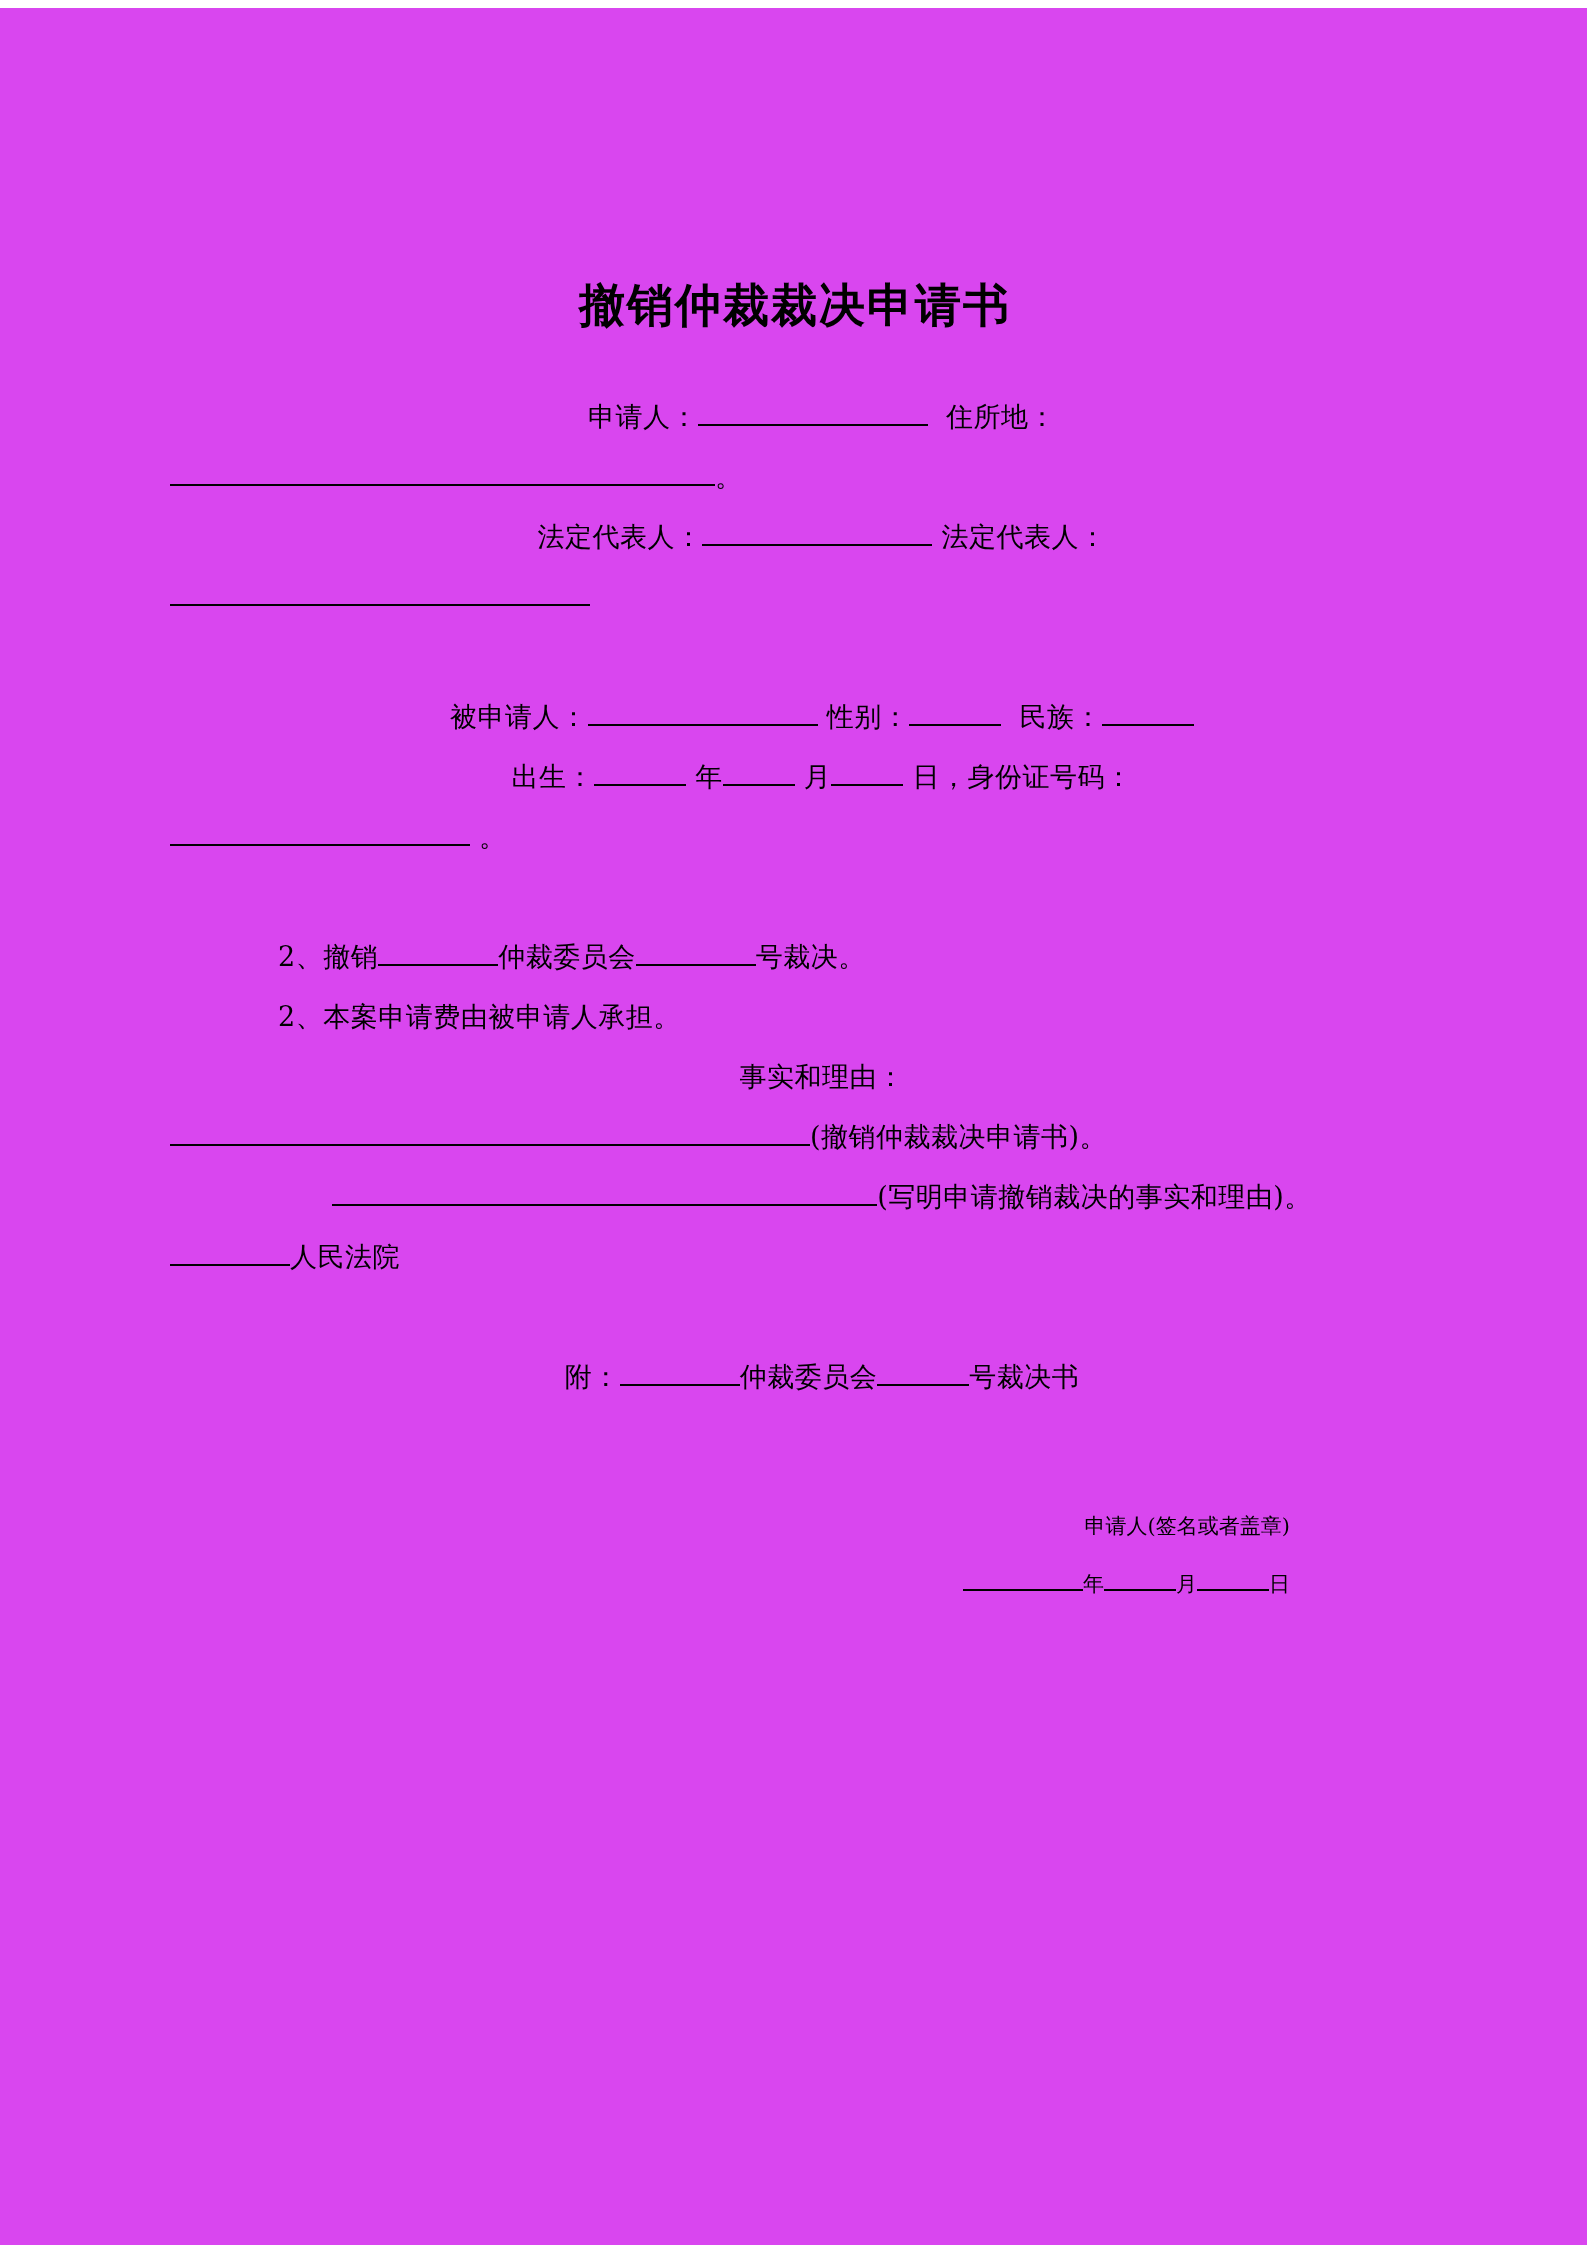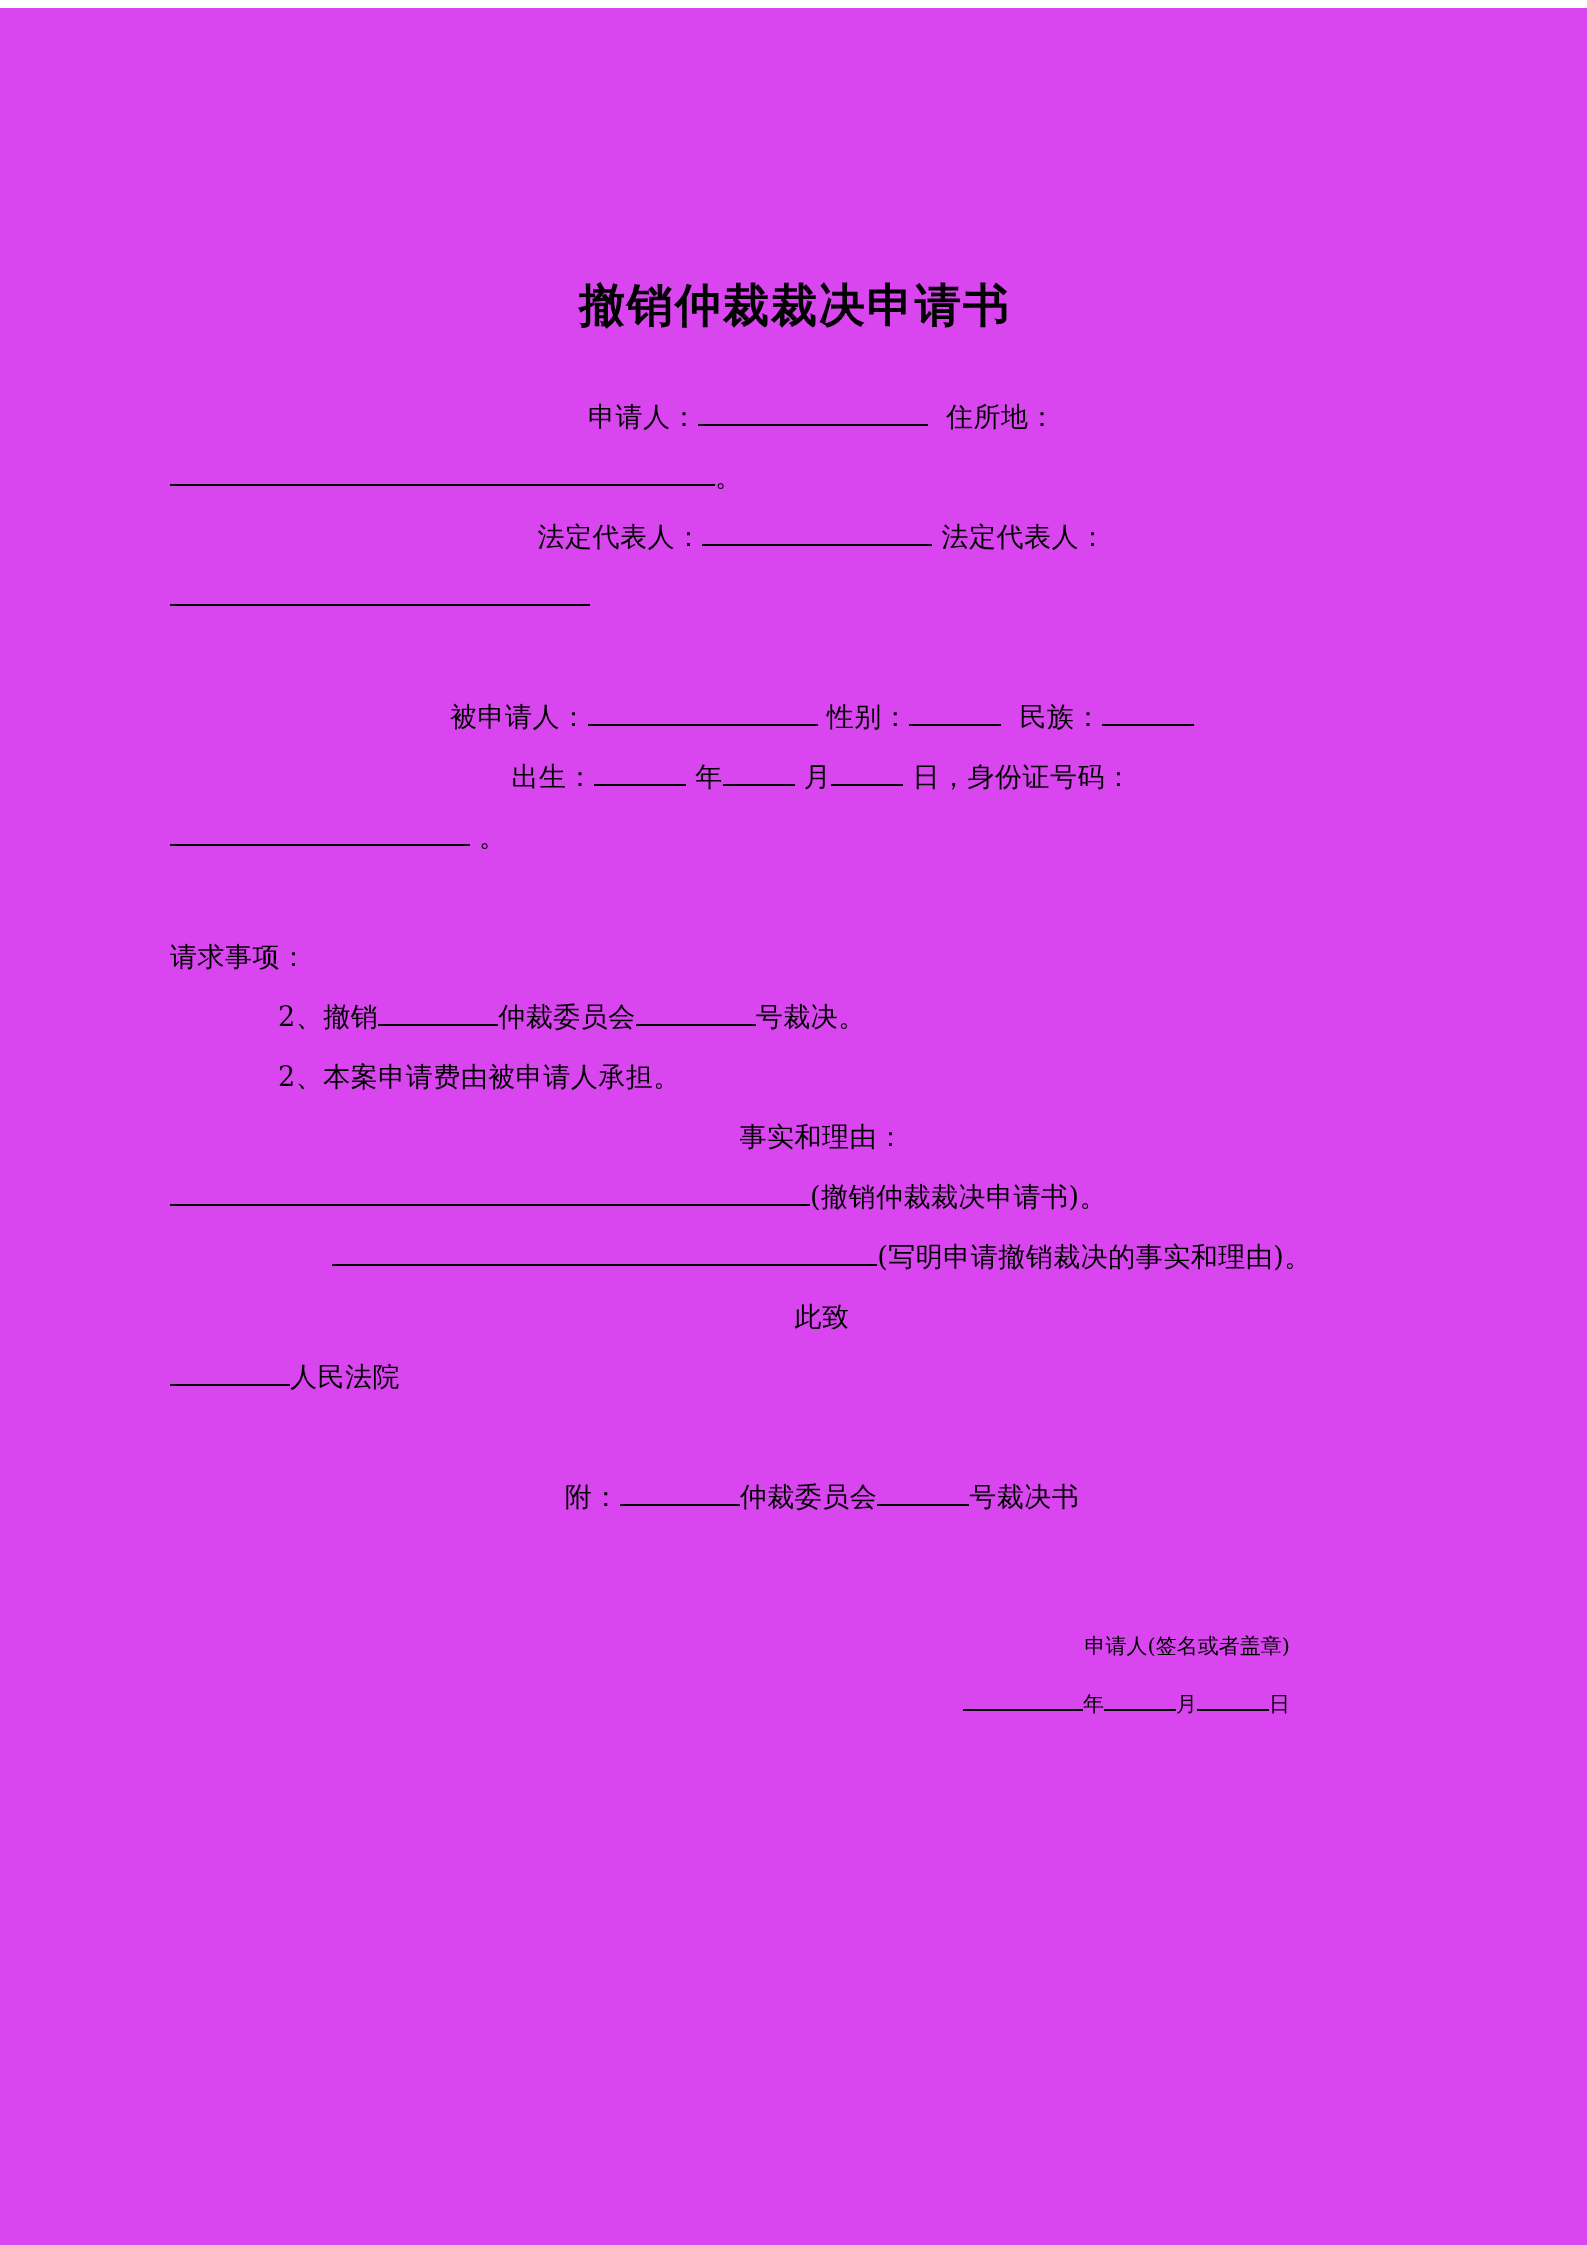--- a/index.html
+++ b/index.html
@@ -115,40 +115,38 @@
 
       <div class="line indent-1"><span>出生：</span><span class="blank-rule w-s"></span> <span>年</span><span class="blank-rule w-xs"></span> <span>月</span><span class="blank-rule w-xs"></span> <span>日，</span><span>身份证号码：</span></div>
 
       <div class="line"><span class="blank-rule w-xxl"></span> <span>。</span></div>
     </div>
 
     <div class="spacer-block"></div>
 
     <div class="requests-block">
 
-      <div class="line">请求事项：</div>
 
       <div class="line indent-2"><span>2、撤销</span><span class="blank-rule w-m"></span><span>仲裁委员会</span><span class="blank-rule w-m"></span><span>号裁决。</span></div>
 
       <div class="line indent-2">2、本案申请费由被申请人承担。</div>
     </div>
 
     <div class="facts-block">
 
       <div class="line indent-1">事实和理由：</div>
 
 
       <div class="line"><span class="blank-rule w-full"></span><span>(撤销仲裁裁决申请书)。</span></div>
 
       <div class="line indent-1"><span class="blank-rule w-wide"></span><span>(写明申请撤销裁决的事实和理由)。</span></div>
     </div>
 
     <div class="closing-block">
 
-      <div class="line indent-1">此致</div>
 
       <div class="line"><span class="blank-rule w-m"></span><span>人民法院</span></div>
     </div>
 
     <div class="spacer-block"></div>
 
     <div class="line indent-1"><span>附：</span><span class="blank-rule w-m"></span><span>仲裁委员会</span><span class="blank-rule w-s"></span><span>号裁决书</span></div>
 
     <div class="spacer-block"></div>
     <div class="gap-md"></div>

